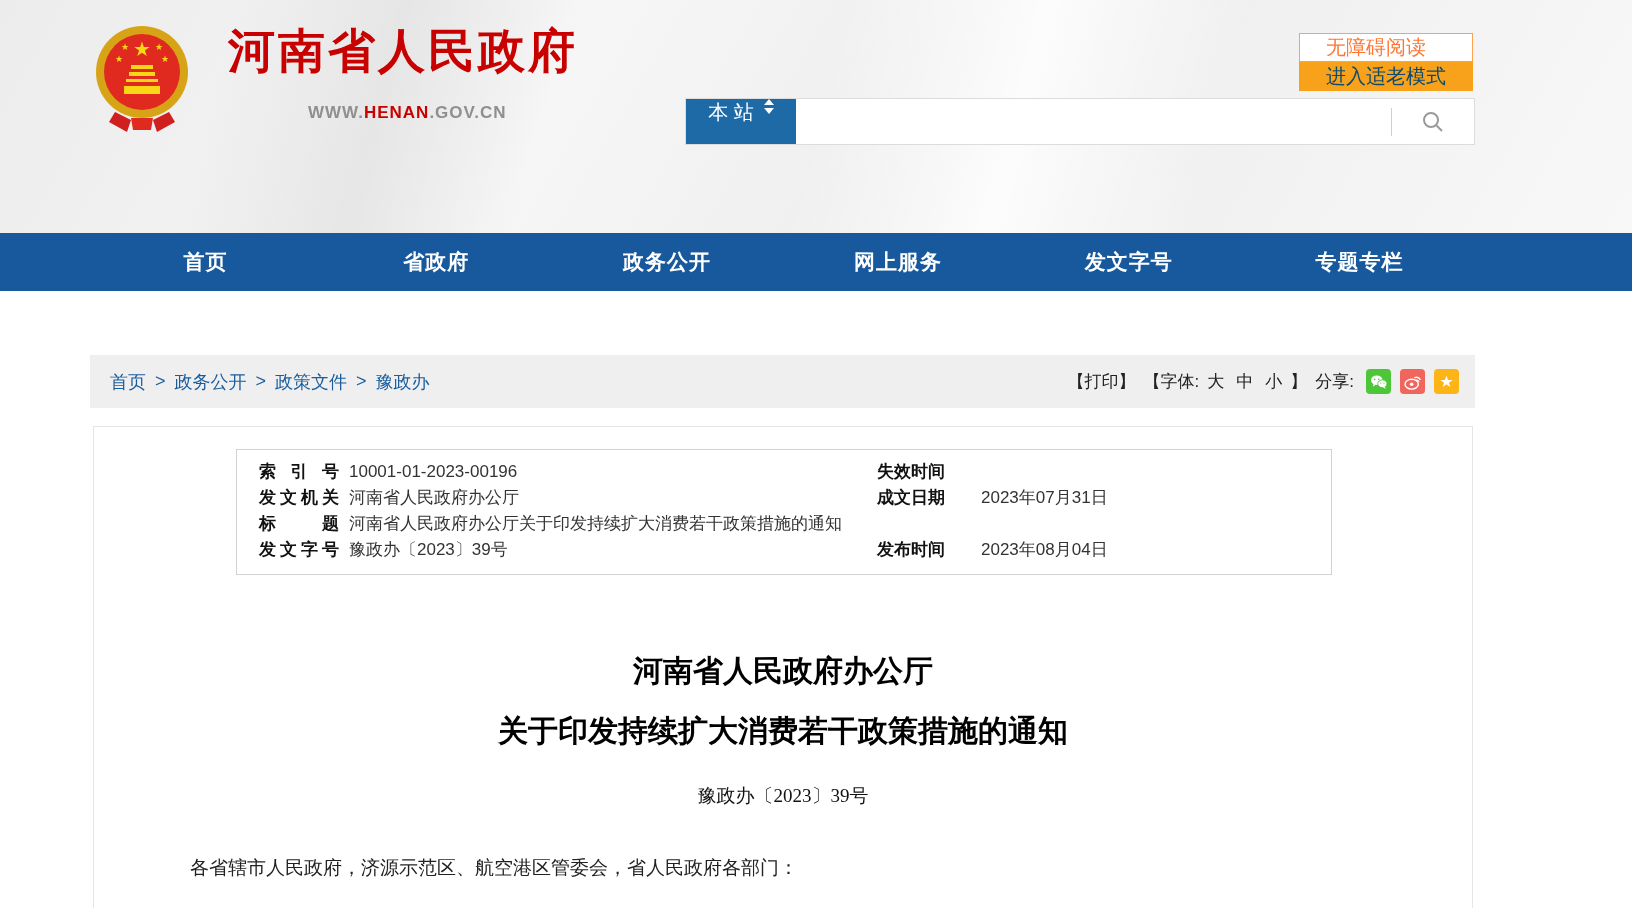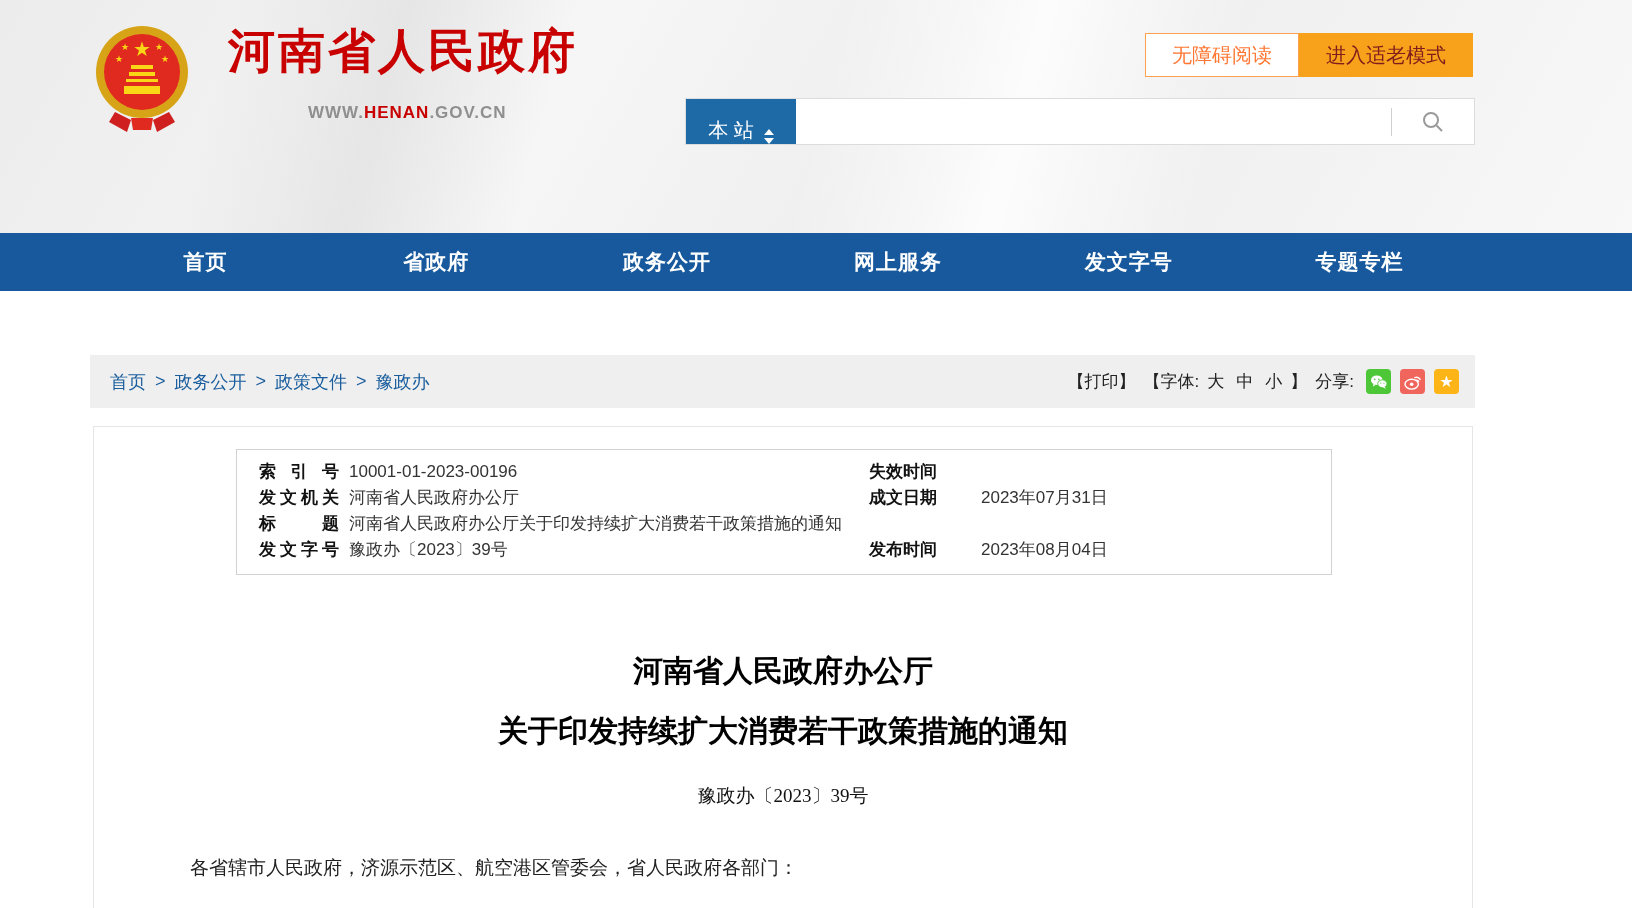--- a/index.html
+++ b/index.html
@@ -13,30 +13,30 @@
     background:
       linear-gradient(105deg, rgba(255,255,255,0) 50%, rgba(255,255,255,.85) 62%, rgba(255,255,255,0) 74%),
       linear-gradient(105deg, rgba(219,219,219,0) 14%, rgba(219,219,219,.55) 24%, rgba(219,219,219,0) 34%); }
   .logo-area { position: absolute; left: 95px; top: 16px; display: flex; align-items: flex-start; }
   .site-title { position: absolute; left: 228px; top: 20px; color: #c80000; font-weight: bold;
     font-size: 47px; letter-spacing: 3px; white-space: nowrap; }
   .site-url { position: absolute; left: 308px; top: 103px; font-size: 17px; letter-spacing: 1px;
     color: #8f8f8f; font-weight: bold; white-space: nowrap; }
   .site-url .red { color: #c80000; }
 
-  .access-buttons { position: absolute; right: 159px; top: 33px; display: flex; height: 44px; }
+  .access-buttons { position: absolute; right: 159px; top: 33px; display: flex; height: 44px; flex-direction: column; }
   .btn-access { height: 44px; padding: 0 26px; background: #fff; border: 1px solid #ffa14e;
     color: #ff7733; font-size: 20px; display: flex; align-items: center; cursor: pointer; }
   .btn-elder { height: 44px; padding: 0 26px; background: #f8a11b; border: 1px solid #f8a11b;
-    color: #7f1d1d; font-size: 20px; display: flex; align-items: center; cursor: pointer; }
+    color: #0c4a6e; font-size: 20px; display: flex; align-items: center; cursor: pointer; }
 
   .search-bar { position: absolute; left: 685px; top: 98px; width: 790px; height: 47px;
     background: #fff; border: 1px solid #dcdcdc; display: flex; align-items: stretch; }
   .search-select { width: 110px; background: #1e6aa7; color: #fff; font-size: 20px;
-    display: flex; align-items: flex-end; justify-content: center; gap: 10px; cursor: pointer; }
+    display: flex; align-items: flex-start; justify-content: center; gap: 10px; cursor: pointer; }
   .arrows { display: flex; flex-direction: column; gap: 3px; }
   .tri-up { width: 0; height: 0; border-left: 5px solid transparent; border-right: 5px solid transparent;
     border-bottom: 6px solid #fff; }
   .tri-down { width: 0; height: 0; border-left: 5px solid transparent; border-right: 5px solid transparent;
     border-top: 6px solid #fff; }
   .search-input { flex: 1; border: none; outline: none; font-size: 18px; padding: 0 14px; color: #333; }
   .search-divider { width: 1px; height: 28px; background: #cfcfcf; align-self: center; }
   .search-btn { width: 82px; display: flex; align-items: center; justify-content: center; cursor: pointer; background: #fff; border: none; }
 
   
@@ -66,21 +66,21 @@
   .card { position: absolute; left: 93px; top: 426px; width: 1380px; height: 500px;
     background: #fff; border: 1px solid #e6e6e6; }
 
   .meta-table { margin: 22px 0 0 142px; width: 1096px; border: 1px solid #d2d2d2;
     padding: 9px 0 11px 0; font-size: 17px; color: #333; }
   .meta-row { display: flex; align-items: flex-start; line-height: 26px; }
   .m-label1 { width: 80px; margin-left: 22px; font-weight: bold; color: #111;
     text-align: justify; text-align-last: justify; flex-shrink: 0; }
   .m-value1 { flex: 1; margin-left: 10px; white-space: nowrap; overflow: hidden; }
   .m-label2 { width: 80px; font-weight: bold; color: #111; flex-shrink: 0; }
-  .m-value2 { width: 350px; margin-left: 32px; flex-shrink: 0; }
+  .m-value2 { width: 350px; margin-left: 24px; flex-shrink: 0; }
 
   .doc-title { margin-top: 66px; text-align: center;
     font-family: "Liberation Serif", "DejaVu Serif", serif; font-weight: bold;
     font-size: 30px; color: #000; line-height: 60px; }
   .doc-number { margin-top: 22px; text-align: center;
     font-family: "Liberation Serif", "DejaVu Serif", serif; font-size: 19px; color: #111; }
   .doc-para { margin: 42px 58px 0 58px; text-indent: 2em;
     font-family: "Liberation Serif", "DejaVu Serif", serif; font-size: 19px; color: #222;
     line-height: 1.8; }
 </style>

